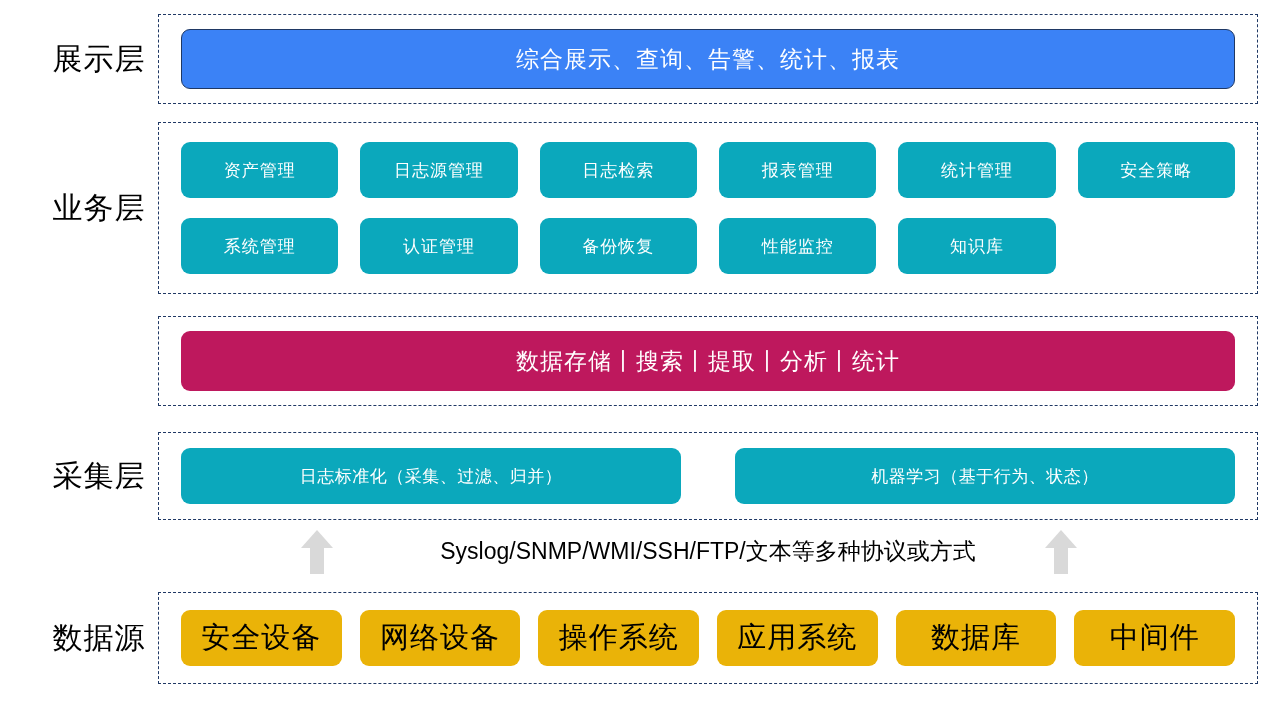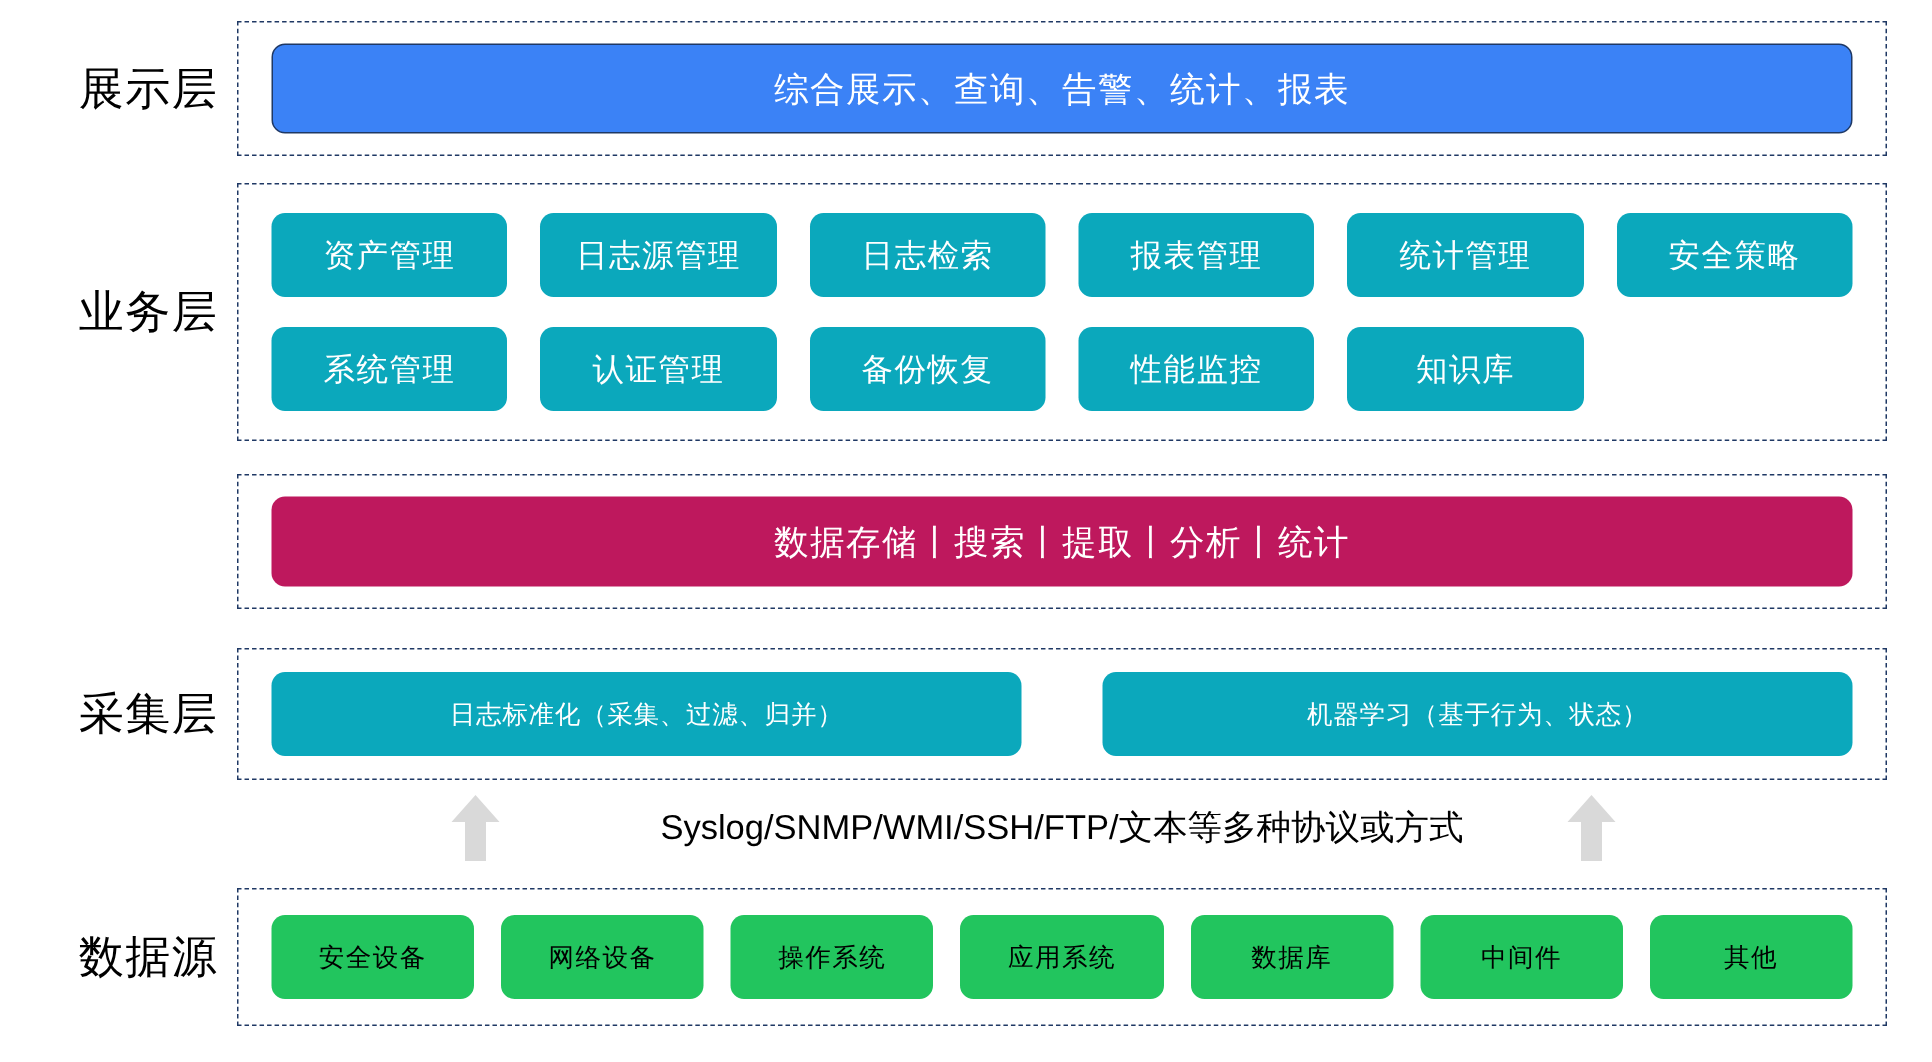--- a/index.html
+++ b/index.html
@@ -36,21 +36,21 @@
   .banner.teal{background:#be185d;border:none;}
 
   
   .biz-grid{
     display:grid;grid-template-columns:repeat(6,1fr);
     gap:20px 22px;padding:16px 22px;box-sizing:border-box;
   }
   .biz-cell{
     height:56px;background:#0ba8bc;border-radius:9px;
     display:flex;align-items:center;justify-content:center;
-    color:#ffffff;font-size:21px;letter-spacing:1px;
+    color:#ffffff;font-size:17px;letter-spacing:1px;
   }
 
   
   .collect-row{
     display:flex;justify-content:space-between;padding:0 22px;
     box-sizing:border-box;
   }
   .collect-cell{
     width:500px;height:56px;background:#0ba8bc;border-radius:9px;
     display:flex;align-items:center;justify-content:center;
@@ -68,23 +68,23 @@
   .arrow-up{
     position:absolute;width:34px;height:48px;
   }
 
   
   .src-row{
     display:flex;justify-content:space-between;padding:0 22px;
     box-sizing:border-box;
   }
   .src-cell{
-    flex:1;margin:0 9px;height:56px;background:#22c55e;border-radius:9px;
+    flex:1;margin:0 9px;height:56px;background:#eab308;border-radius:9px;
     display:flex;align-items:center;justify-content:center;
-    color:#000000;font-size:17px;letter-spacing:1px;
+    color:#000000;font-size:29px;letter-spacing:1px;
   }
   .src-cell:first-child{margin-left:0;}
   .src-cell:last-child{margin-right:0;}
 </style>
 </head>
 <body>
 
 <div id="canvas">
 
   <div class="layer-label" style="top:14px;height:90px;">展示层</div>
@@ -141,17 +141,16 @@
   <div class="layer-label" style="top:592px;height:92px;">数据源</div>
 
   <div class="layer-box" style="top:592px;height:92px;">
     <div class="src-row">
       <div class="src-cell">安全设备</div>
       <div class="src-cell">网络设备</div>
       <div class="src-cell">操作系统</div>
       <div class="src-cell">应用系统</div>
       <div class="src-cell">数据库</div>
       <div class="src-cell">中间件</div>
-      <div class="src-cell">其他</div>
     </div>
   </div>
 
 </div>
 
 </body></html>

